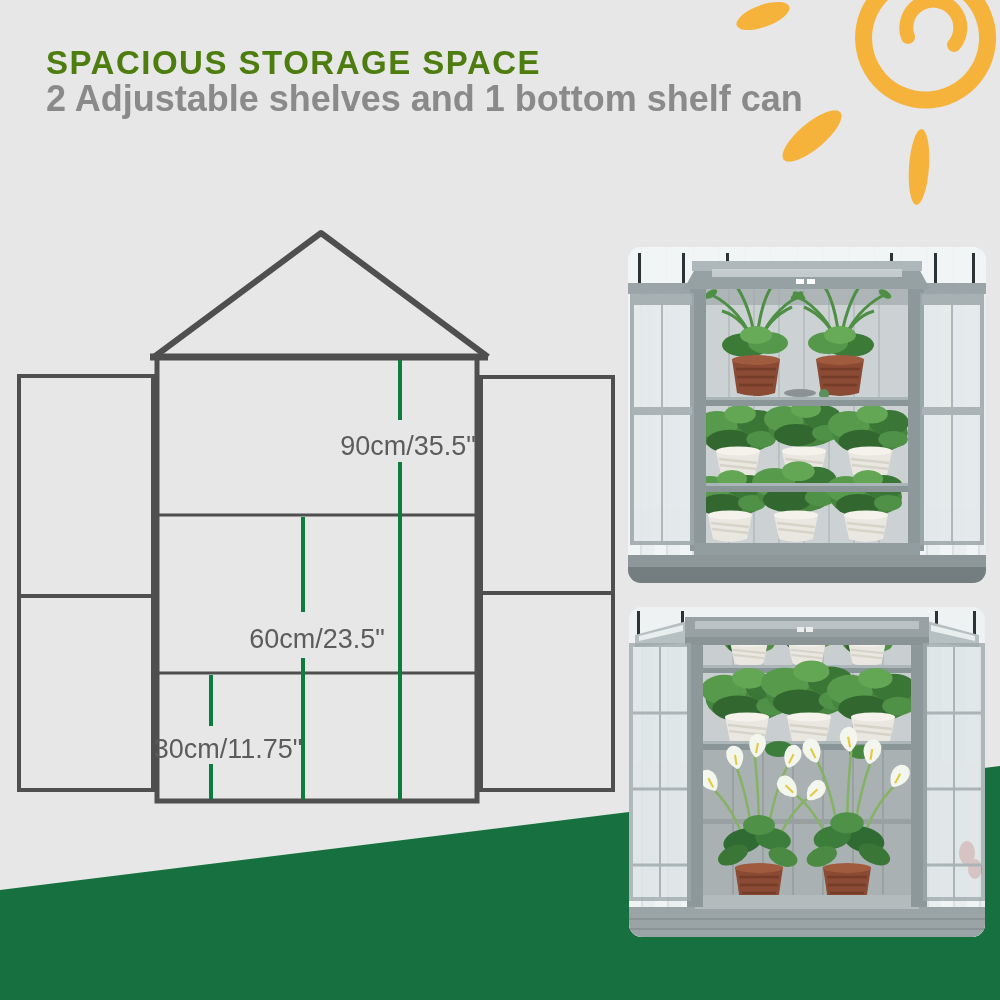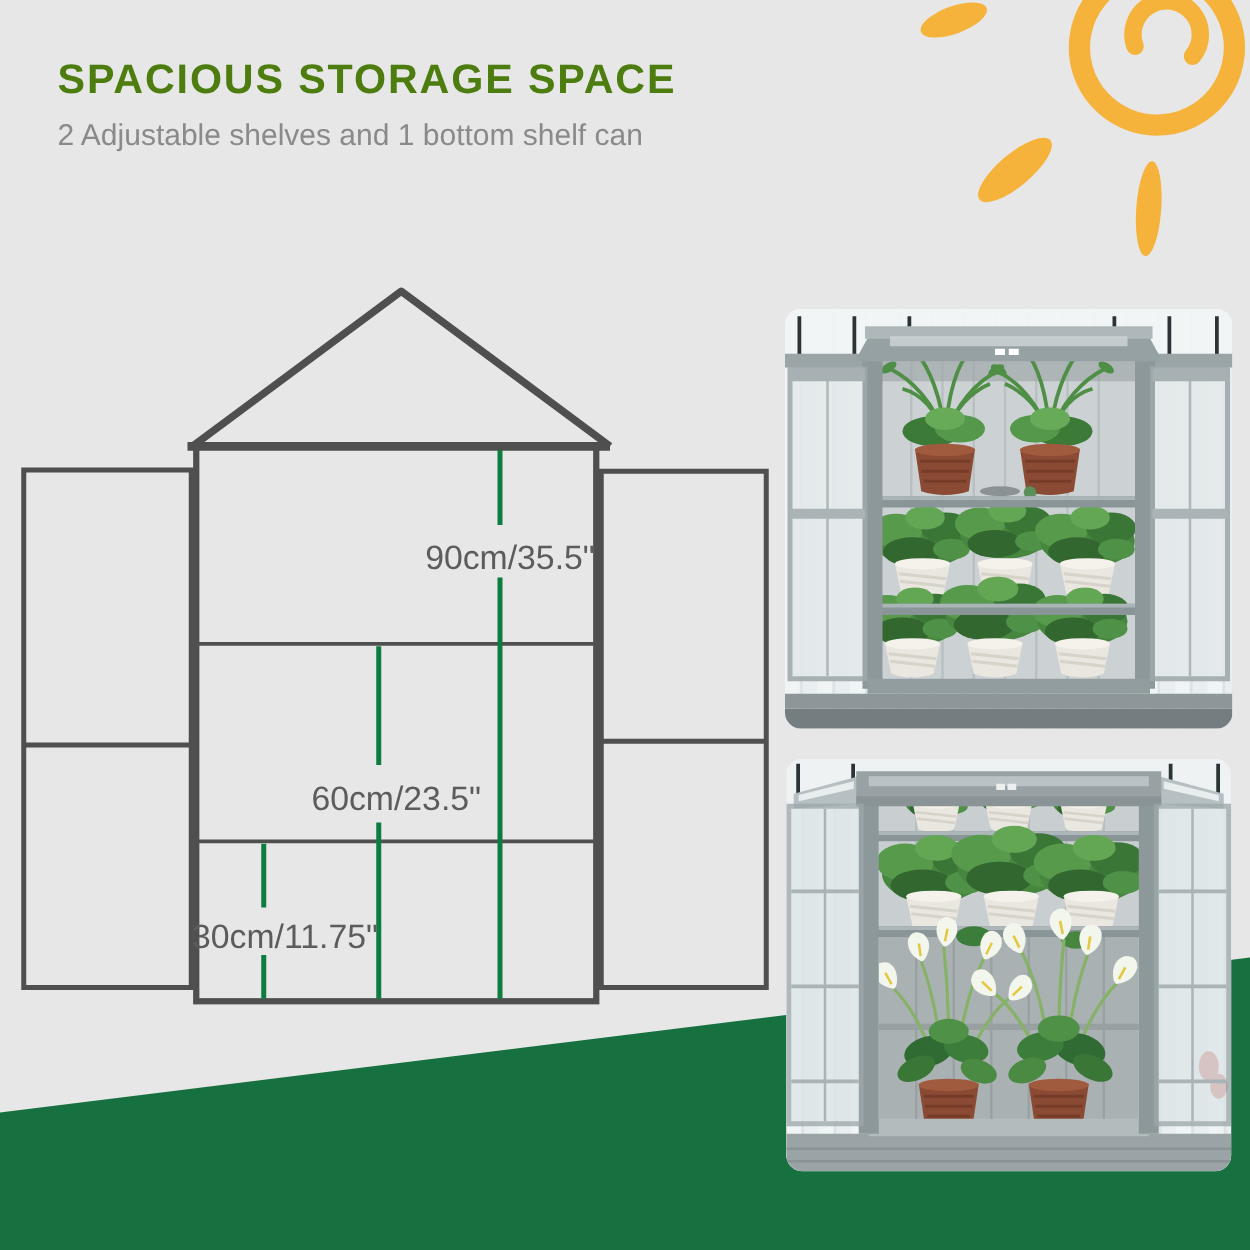--- a/index.html
+++ b/index.html
@@ -1,21 +1,21 @@
 <!DOCTYPE html>
 <html><head>
 <meta charset="utf-8">
 <style>
   html,body{margin:0;padding:0;}
   .page{position:relative;width:1000px;height:1000px;background:#e7e7e7;overflow:hidden;
         font-family:"Liberation Sans",sans-serif;}
   .layer{position:absolute;left:0;top:0;z-index:1;}
   .header{position:absolute;left:46px;top:45px;z-index:3;}
   .title{margin:0;font-size:33px;font-weight:700;letter-spacing:1.5px;color:#4d7c0f;line-height:1.1;}
-  .subtitle{margin:10px 0 0 0;font-size:24px;line-height:35px;color:#8a8a8a;font-weight:400;}
+  .subtitle{margin:0 0 0 0;font-size:36px;line-height:35px;color:#8a8a8a;font-weight:700;}
   .subtitle p{margin:0;}
   .photo{position:absolute;border-radius:13px;overflow:hidden;z-index:2;background:#dfe4e6;}
   .photo svg{display:block;}
   .defs-svg{position:absolute;width:0;height:0;}
 </style>
 </head>
 <body>
 
 <svg class="defs-svg" aria-hidden="true">
   <defs>

